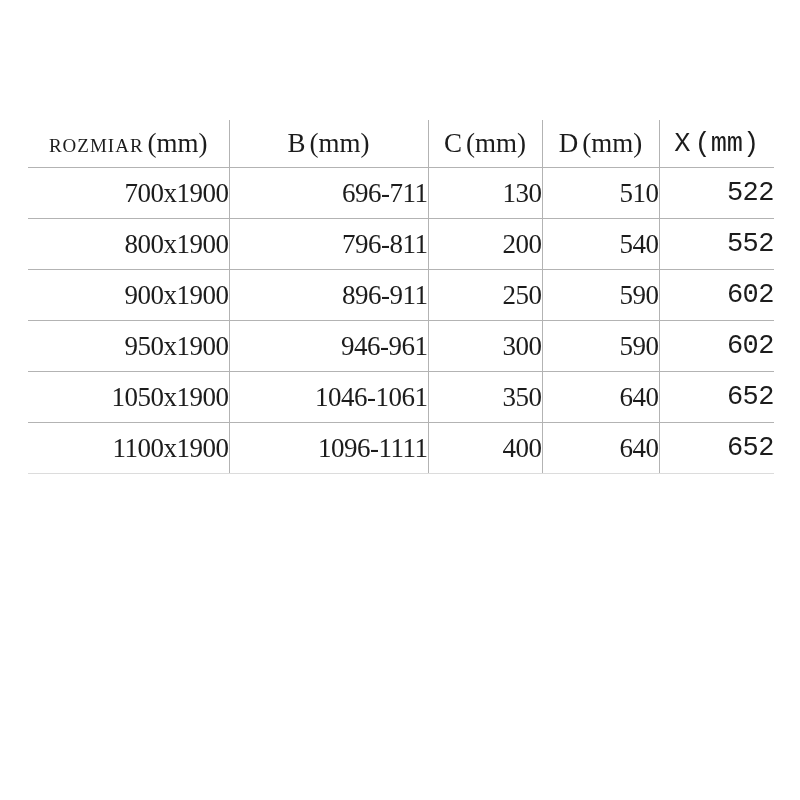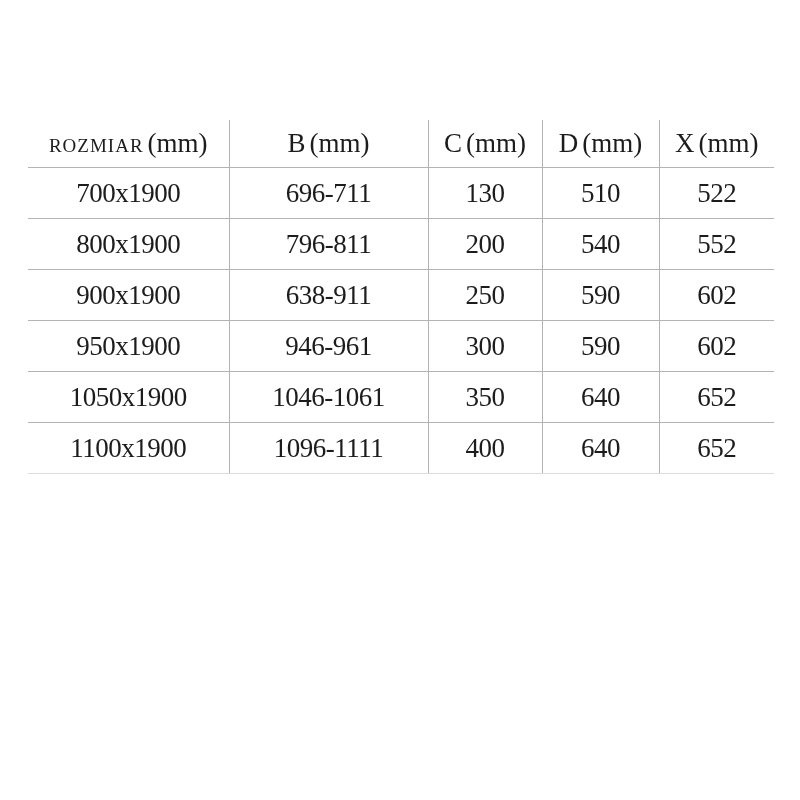--- a/index.html
+++ b/index.html
@@ -37,23 +37,24 @@
     font-weight: normal;
     padding: 0;
     border-right: 1px solid #b3b3b3;
     border-bottom: 1px solid #b3b3b3;
     white-space: nowrap;
     overflow: hidden;
   }
   table.spec th:last-child,
   table.spec td:last-child {
     border-right: none;
+    font-family: Liberation Mono, monospace;
   }
   table.spec thead th { height: 47px; margin-top: 13px; }
-  table.spec tbody td { height: 50px; }
+  table.spec tbody td { height: 50px; text-align: right; }
   table.spec tbody tr:last-child td {
     border-bottom: 1px solid #dcdcdc;
   }
   .hdr-label { letter-spacing: 0; }
   .hdr-label.small {
     font-size: 19px;
     letter-spacing: 1px;
   }
   .hdr-unit {
     margin-left: 4px;
@@ -101,21 +102,21 @@
       </tr>
       <tr>
         <td>800x1900</td>
         <td>796-811</td>
         <td>200</td>
         <td>540</td>
         <td>552</td>
       </tr>
       <tr>
         <td>900x1900</td>
-        <td>638-911</td>
+        <td>896-911</td>
         <td>250</td>
         <td>590</td>
         <td>602</td>
       </tr>
       <tr>
         <td>950x1900</td>
         <td>946-961</td>
         <td>300</td>
         <td>590</td>
         <td>602</td>

